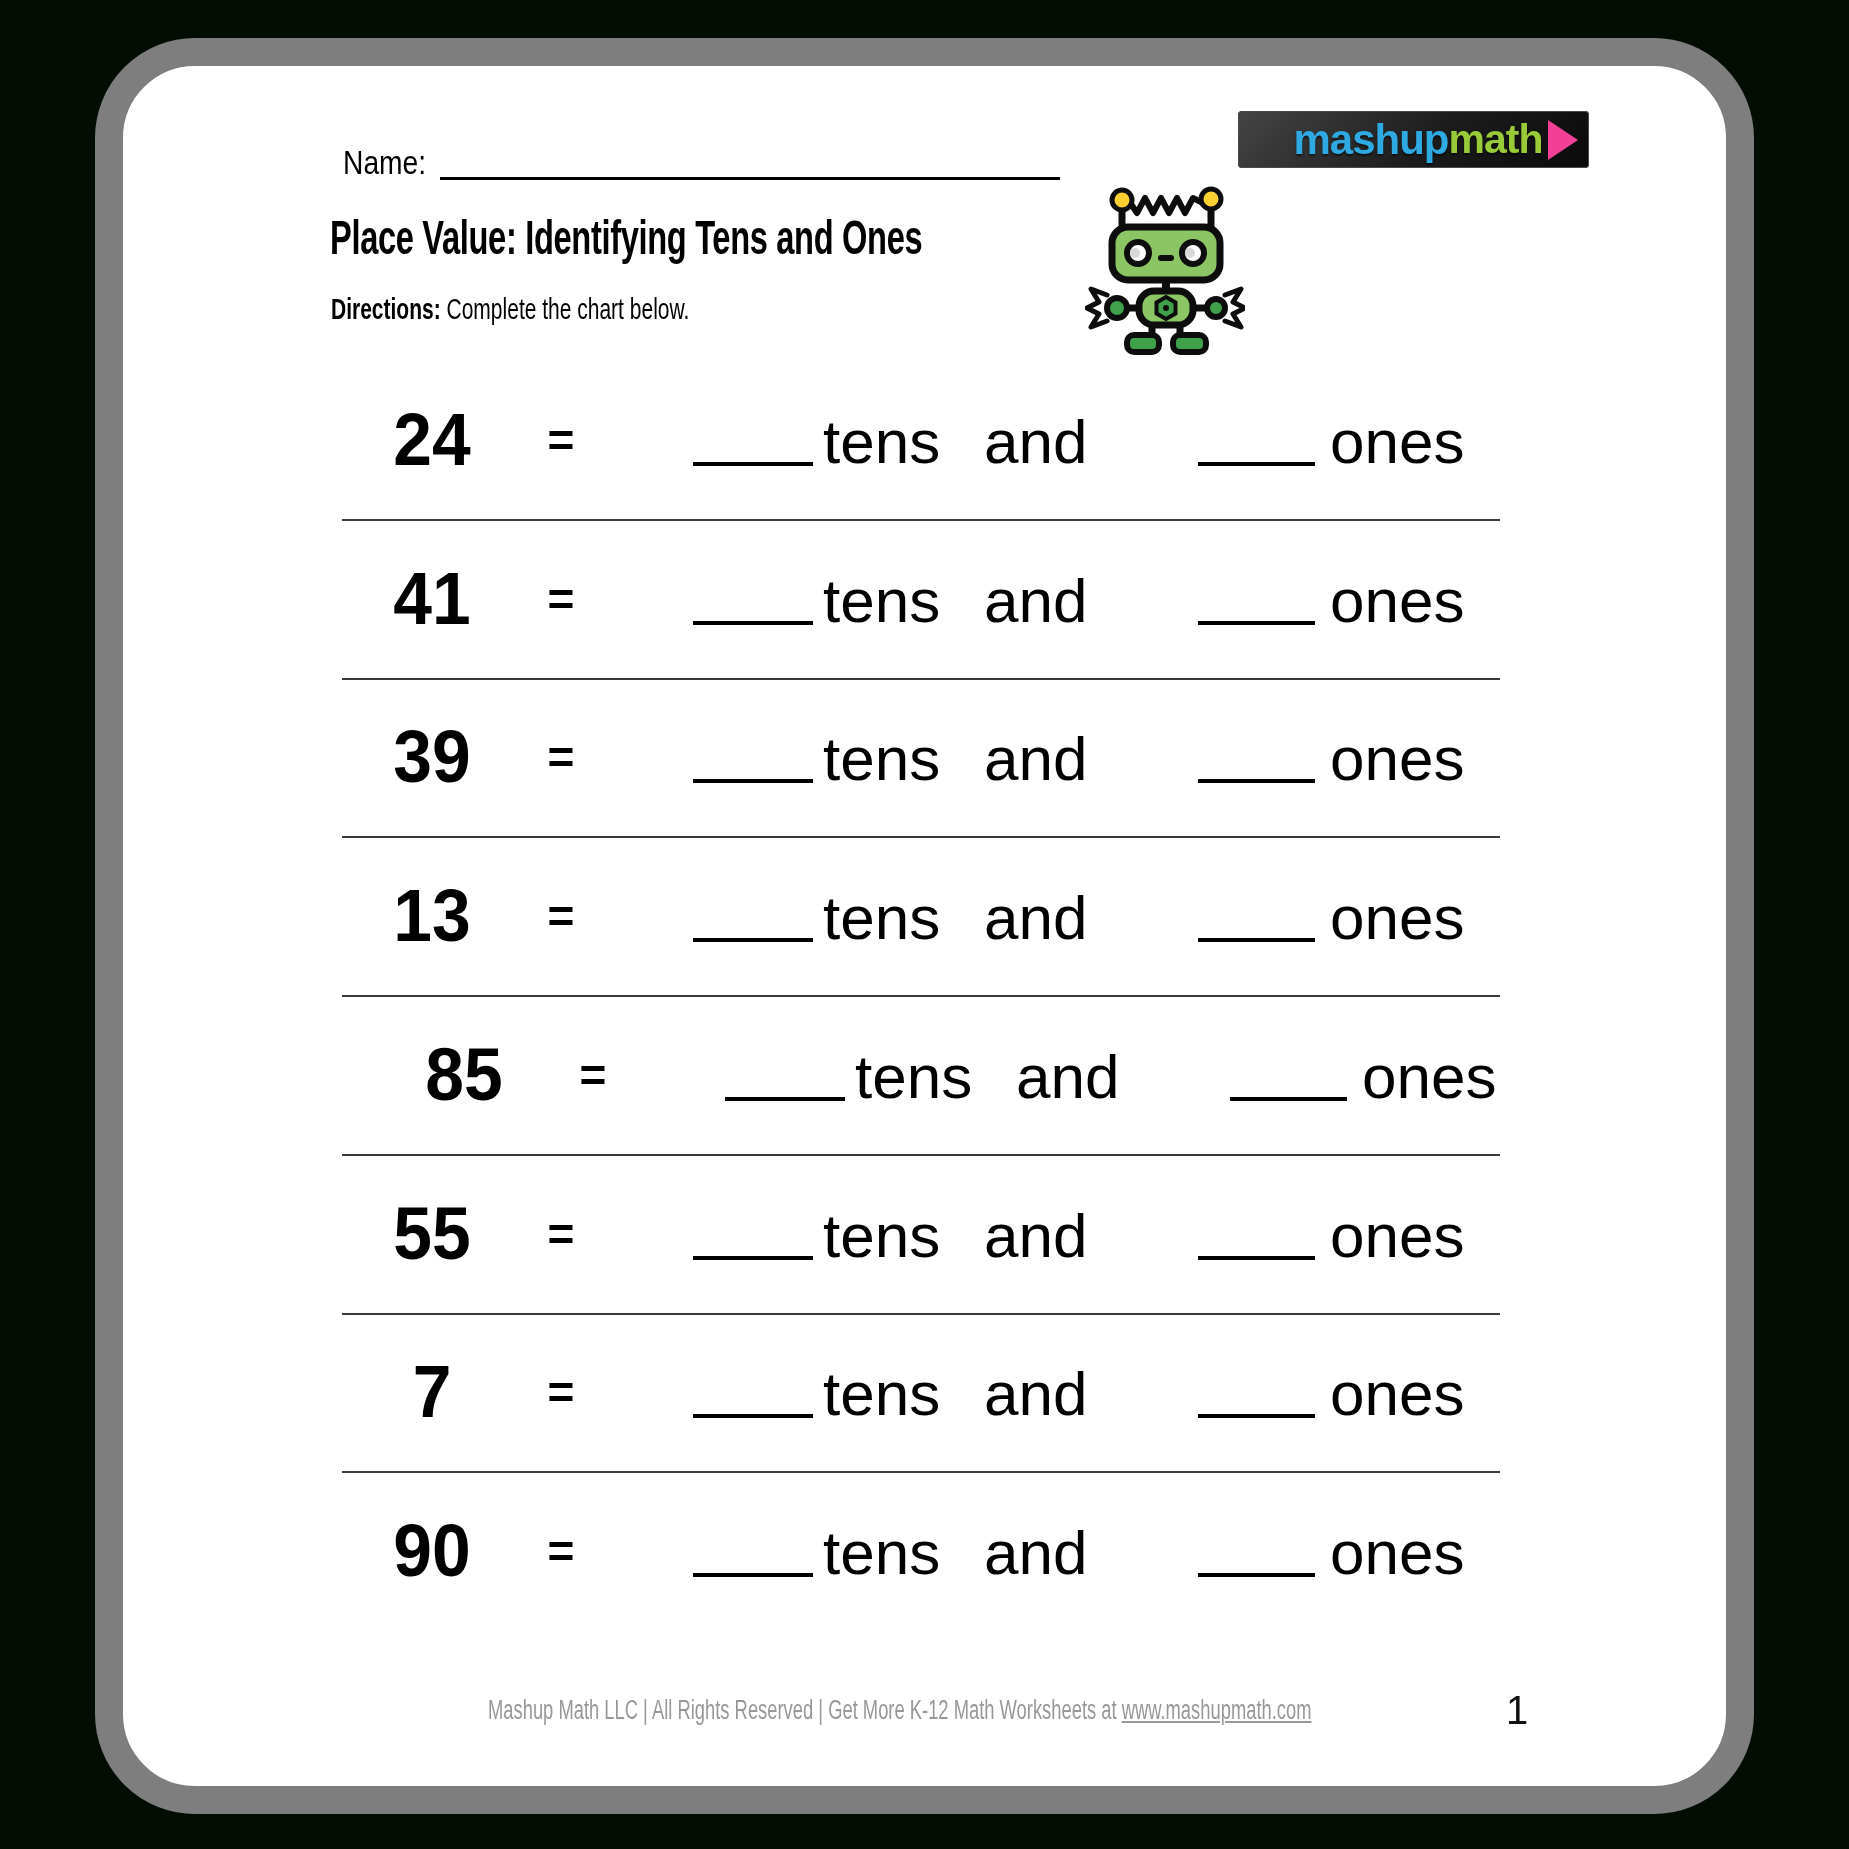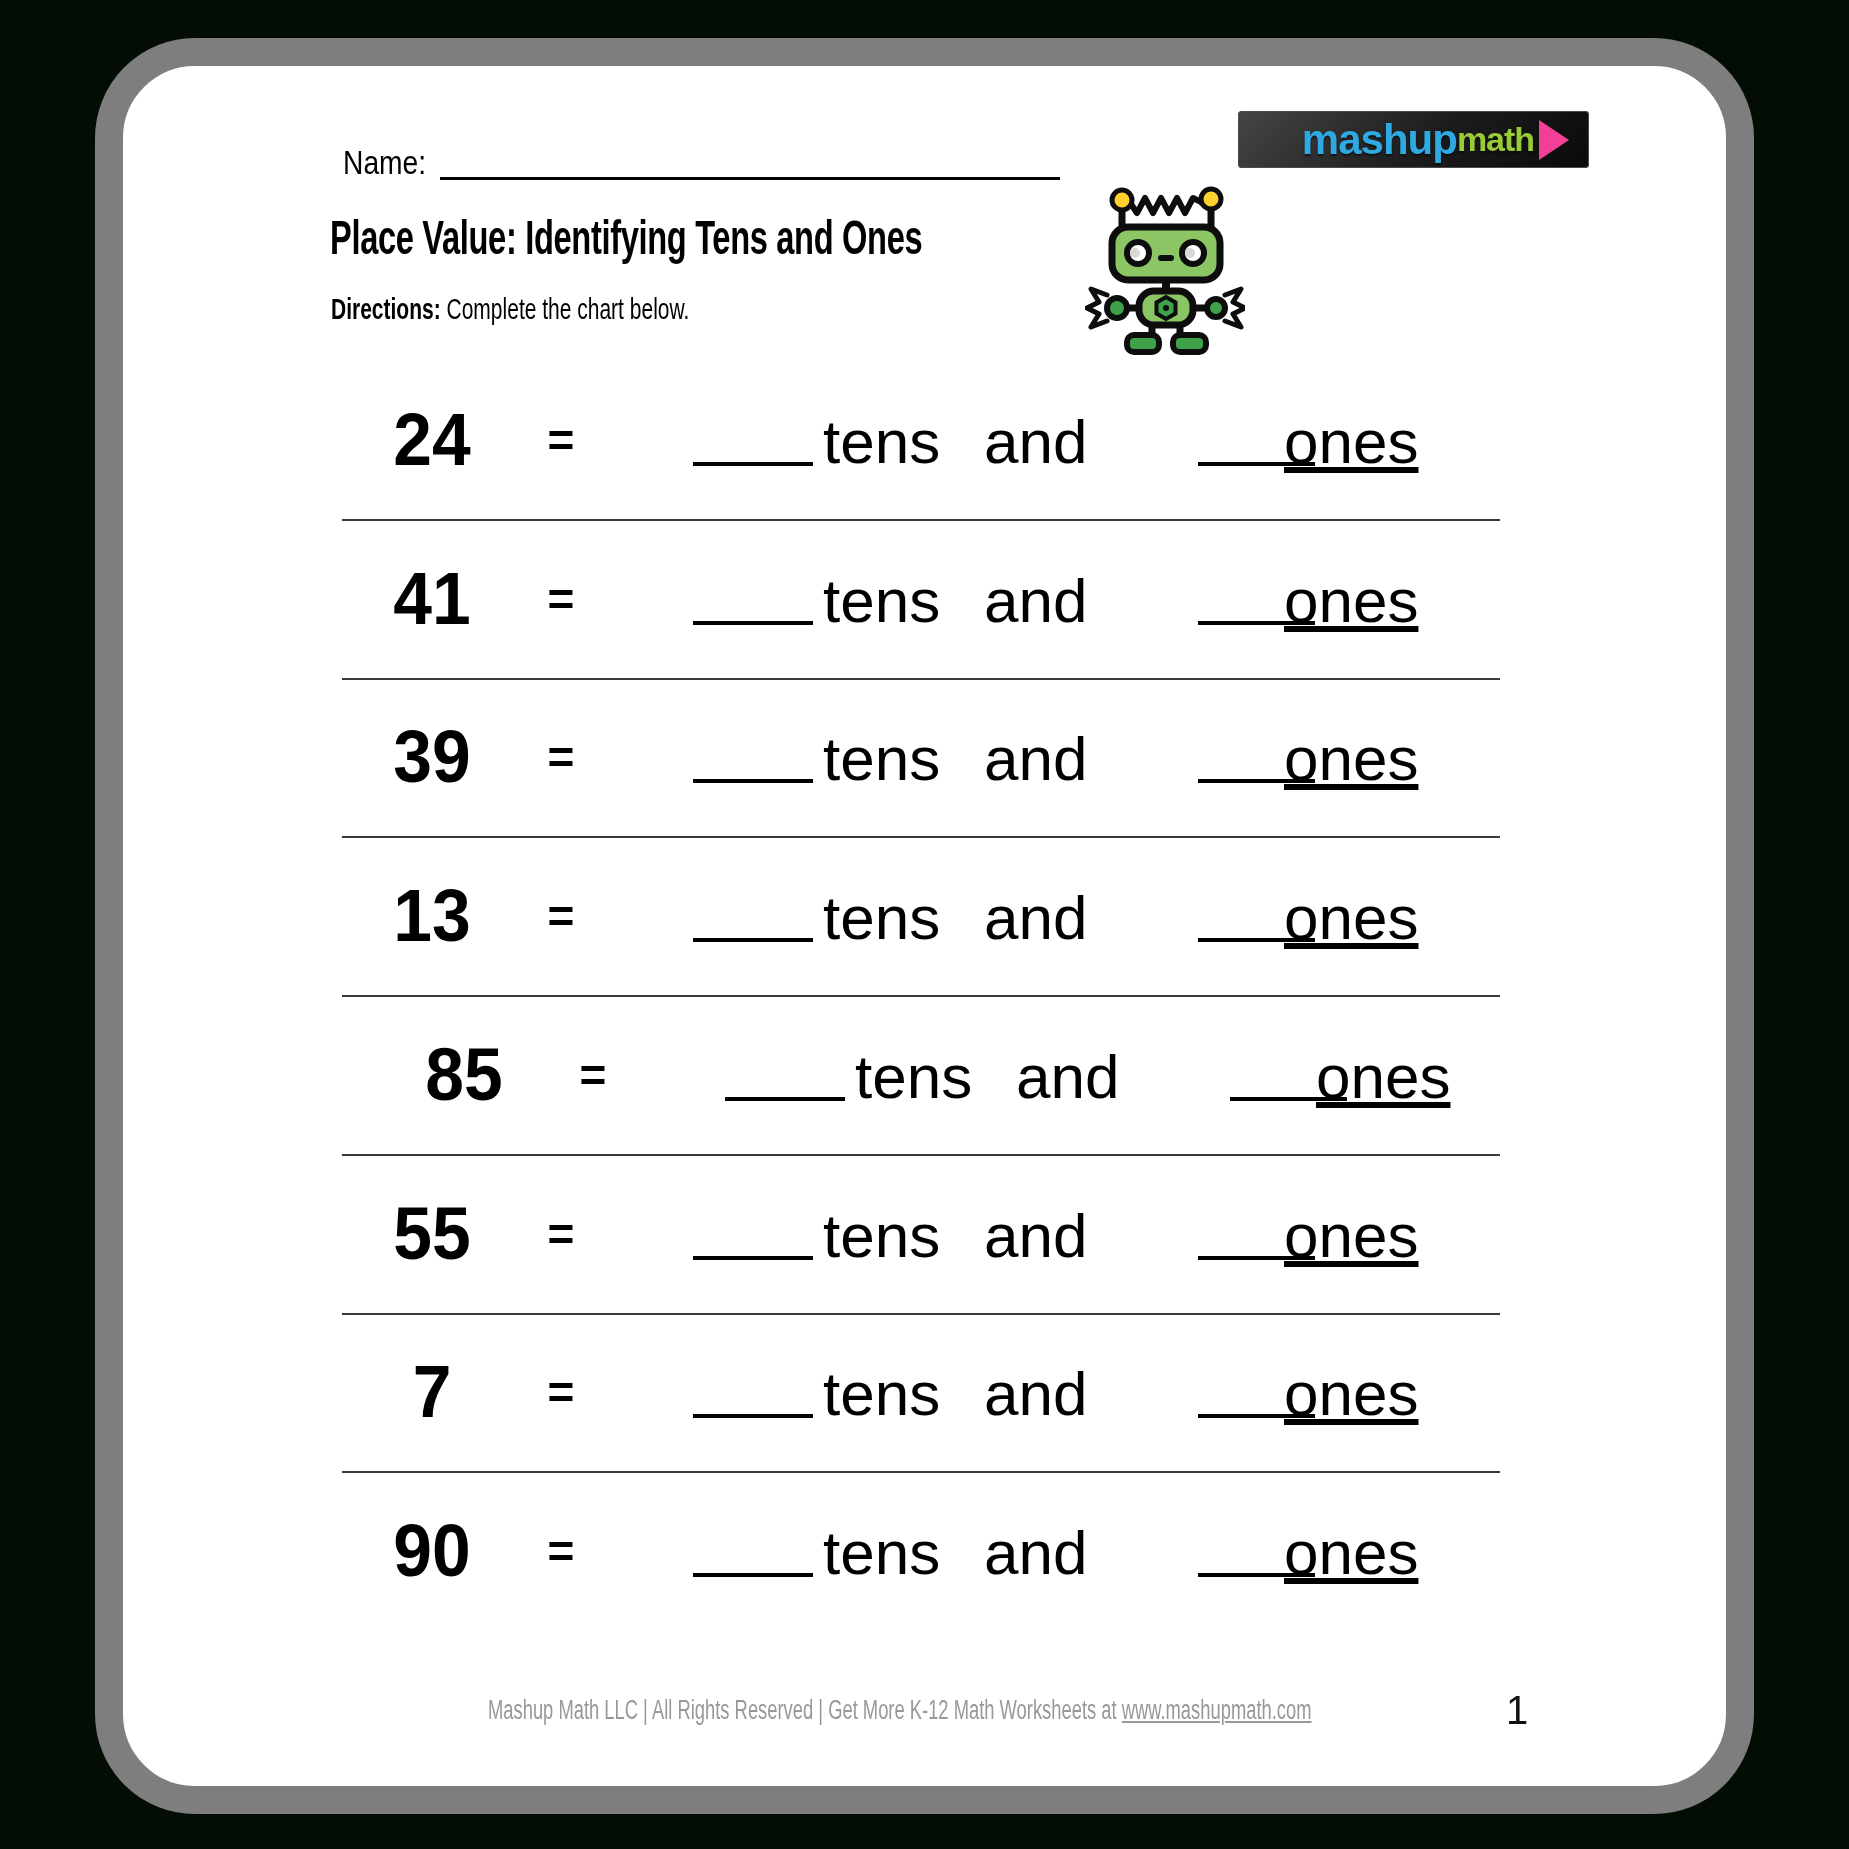--- a/index.html
+++ b/index.html
@@ -16,36 +16,36 @@
          letter-spacing:-.5px;}
   .directions{position:absolute;left:331px;top:291px;font-size:30px;line-height:36px;white-space:nowrap;
               display:inline-block;transform:scaleX(.70);transform-origin:left center;}
   .directions b{font-weight:bold;}
   
   .logo{position:absolute;left:1238px;top:111px;width:307px;height:57px;border-radius:4px;
         background:linear-gradient(135deg,#454545 0%,#1c1c1c 55%,#0a0a0a 100%);
         display:flex;align-items:center;justify-content:center;box-shadow:inset 0 0 0 1px #4a4a4a;padding-left:44px;}
   .logo-mashup{font-size:42px;font-weight:bold;letter-spacing:-1px;color:#2fa9e2;
                text-shadow:0 2px 2px rgba(0,0,0,.55);}
-  .logo-math{font-size:34px;font-weight:bold;letter-spacing:-1px;color:#99cb38;
+  .logo-math{font-size:41px;font-weight:bold;letter-spacing:-1px;color:#99cb38;
              text-shadow:0 2px 2px rgba(0,0,0,.55);}
   .logo-play{width:0;height:0;border-left:30px solid #f23f97;border-top:20px solid transparent;
              border-bottom:20px solid transparent;margin-left:5px;}
   
   .robot{position:absolute;left:1085px;top:183px;width:160px;height:172px;}
   
   .row{position:absolute;left:0;width:1757px;height:100px;}
   .row .num{position:absolute;left:352px;top:0;width:160px;height:100px;line-height:100px;
             text-align:center;font-size:74px;font-weight:bold;transform:scaleX(.94);}
   .row .eq{position:absolute;left:531px;top:0;width:60px;height:100px;line-height:100px;
            text-align:center;font-size:46px;font-weight:bold;}
   .row .lbl{position:absolute;top:0;height:100px;line-height:104px;font-size:62px;}
   .row .tens{left:823px;}
   .row .and{left:984px;}
-  .row .ones{left:1284px;text-decoration:underline;}
+  .row .ones{left:1330px;}
   .blank{position:absolute;top:72px;height:0;border-bottom:4px solid #000;}
   .blank.b1{left:693px;width:120px;}
   .blank.b2{left:1198px;width:117px;}
   .divider{position:absolute;left:342px;width:1158px;height:2px;background:#3a3a3a;}
   
   .footer{position:absolute;left:488px;top:1690px;height:40px;line-height:40px;font-size:27px;
           color:#97989a;white-space:nowrap;display:inline-block;transform:scaleX(.68);
           transform-origin:left center;}
   .footer .url{text-decoration:underline;}
   .page-num{position:absolute;left:1482px;top:1688px;width:70px;height:44px;line-height:44px;

